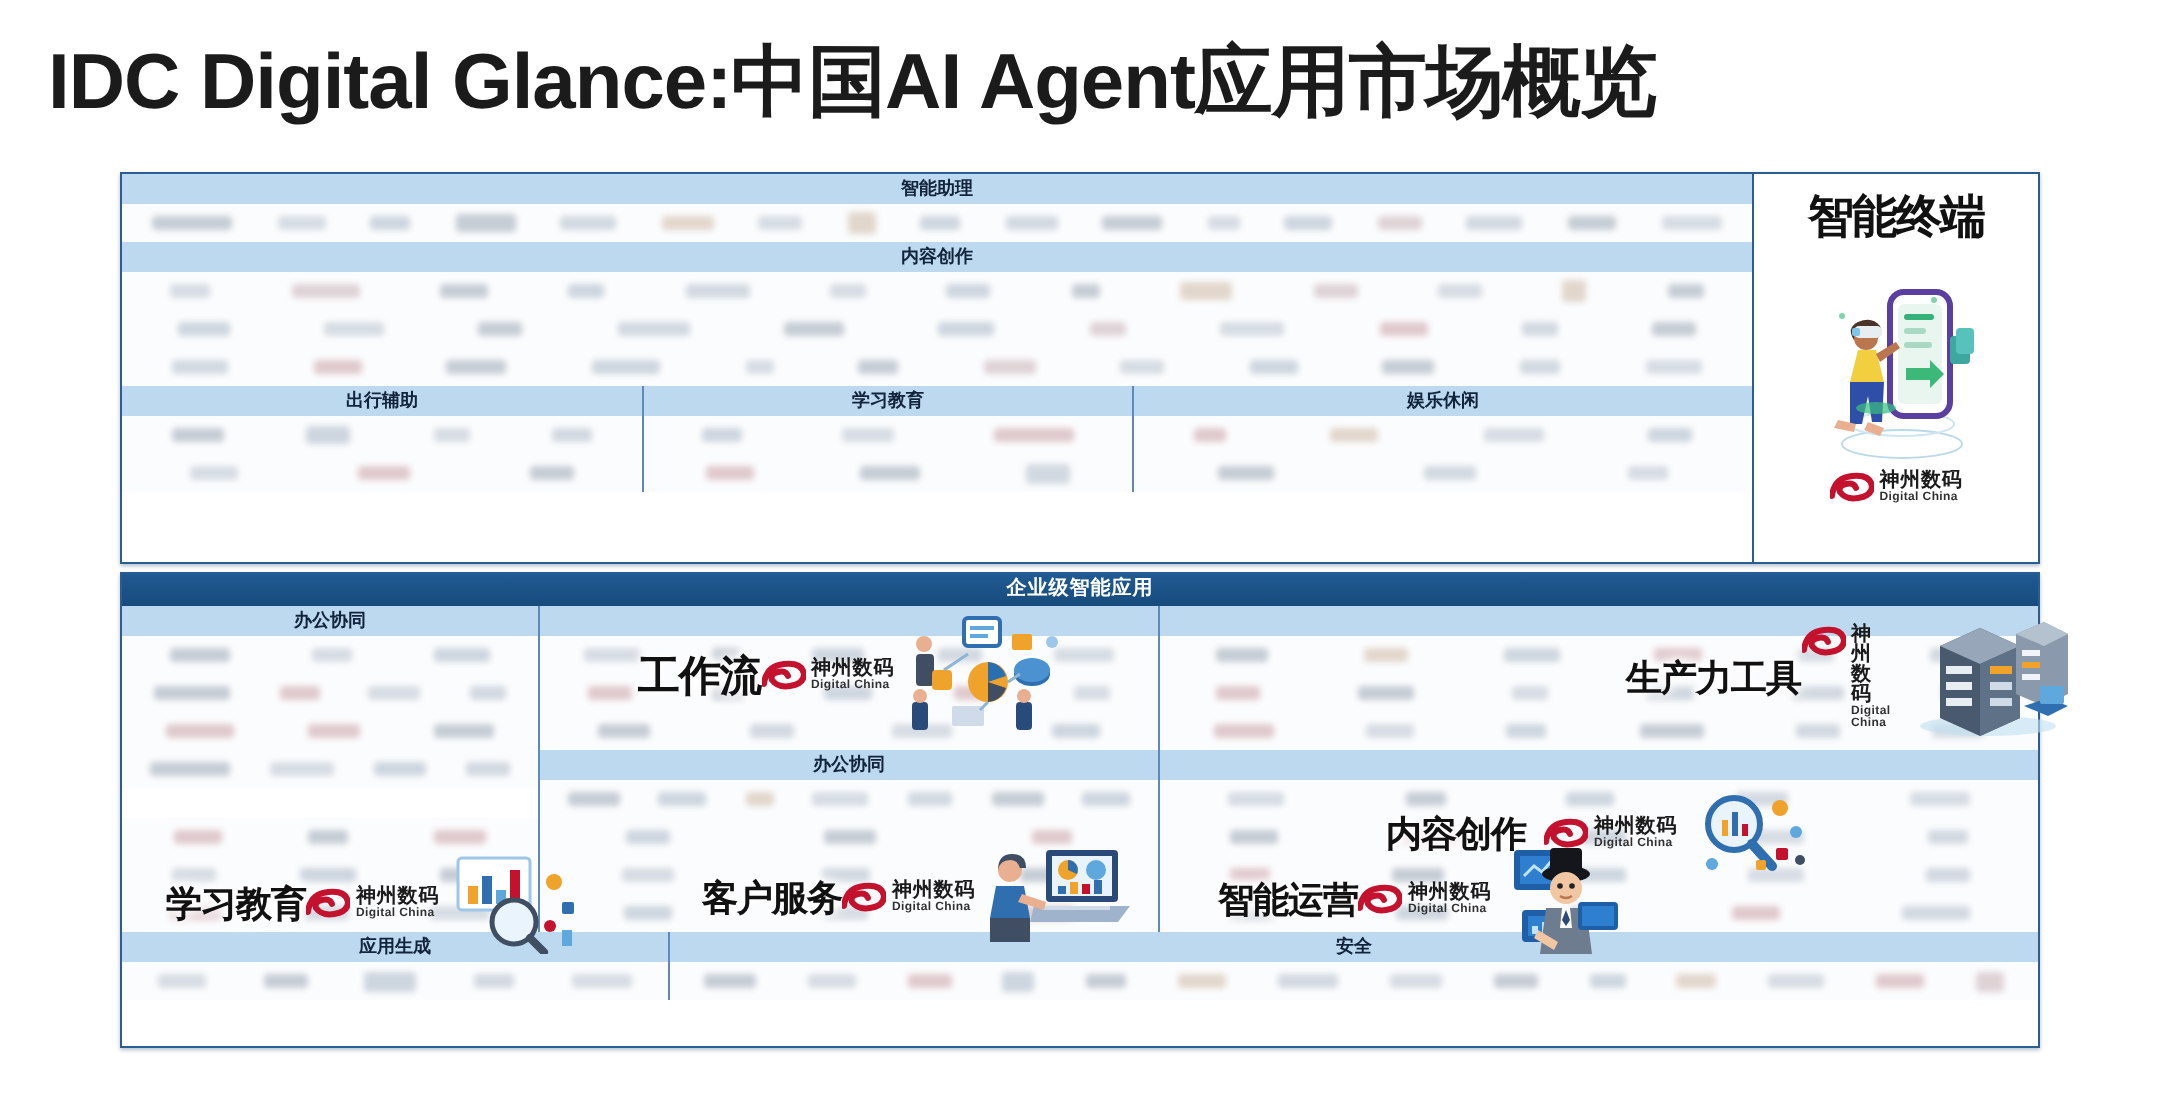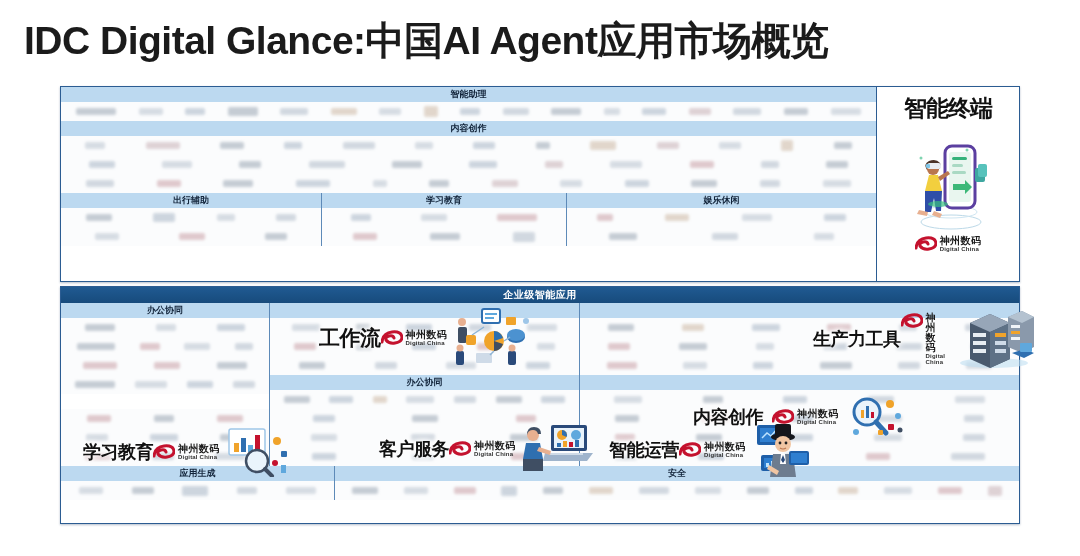--- a/index.html
+++ b/index.html
@@ -653,21 +653,21 @@
       <rect x="30" y="8" width="5" height="17" fill="#c4122e"></rect>
       <circle cx="32" cy="34" r="11" fill="#eaf4fc" stroke="#3f4e63" stroke-width="2.5"></circle>
       <path d="M40 42 l7 7" stroke="#3f4e63" stroke-width="4" stroke-linecap="round"></path>
       <circle cx="52" cy="14" r="4" fill="#f0a32a"></circle>
       <rect x="56" y="24" width="6" height="6" rx="1" fill="#2f6fb0"></rect>
       <circle cx="50" cy="36" r="3" fill="#c4122e"></circle>
       <rect x="56" y="38" width="5" height="8" fill="#5fa8dd"></rect>
     </svg>
   </div>
 
-  <div class="callout" style="left:290px;top:136px;margin-left:28px;">
+  <div class="callout" style="left:290px;top:136px;">
     <div class="c-text">
       <span class="c-title">客户服务</span>
       <span class="dc-logo">
         <svg class="dc-mark" viewBox="0 0 22 16">
           <path d="M1 12 Q2 3 11 2 Q20 1 21 7 Q21 12 14 13 Q8 14 5 10 Q4 7 8 6 Q12 5 13 8" fill="none" stroke="#c4122e" stroke-width="3" stroke-linecap="round"></path>
         </svg>
         <span class="dc-words">
           <span class="dc-cn">神州数码</span>
           <span class="dc-en">Digital China</span>
         </span>

